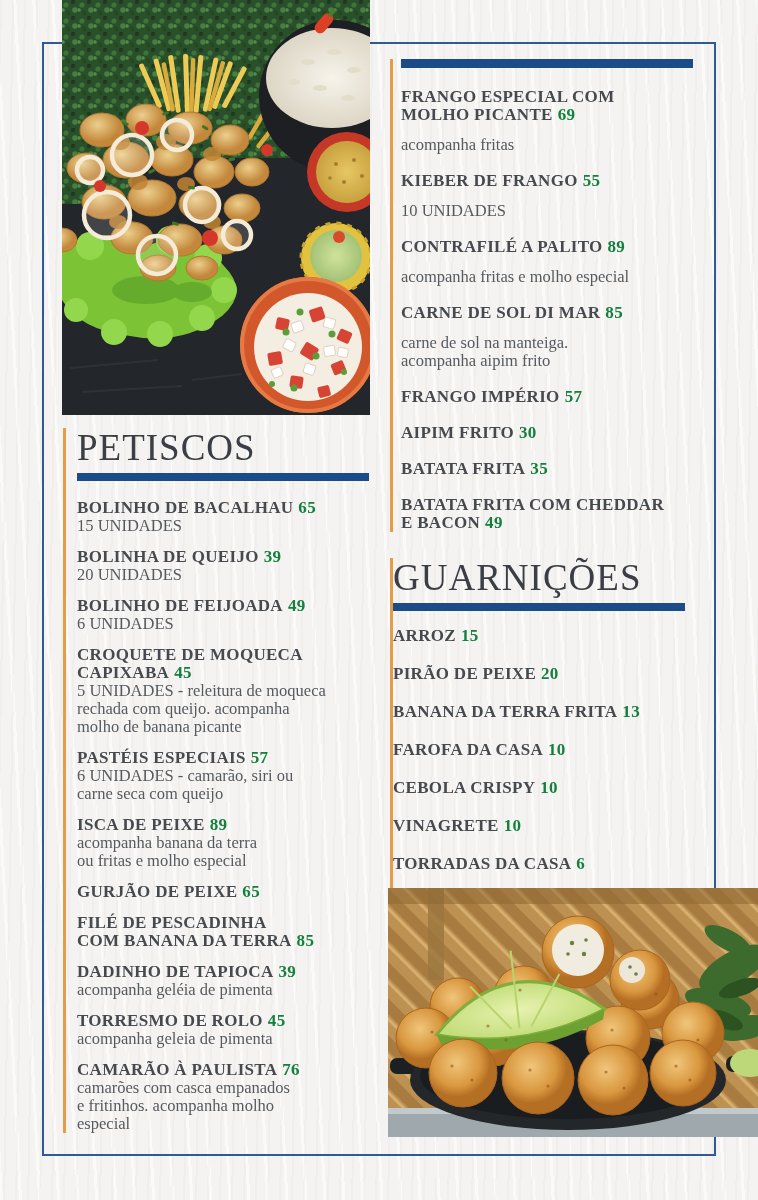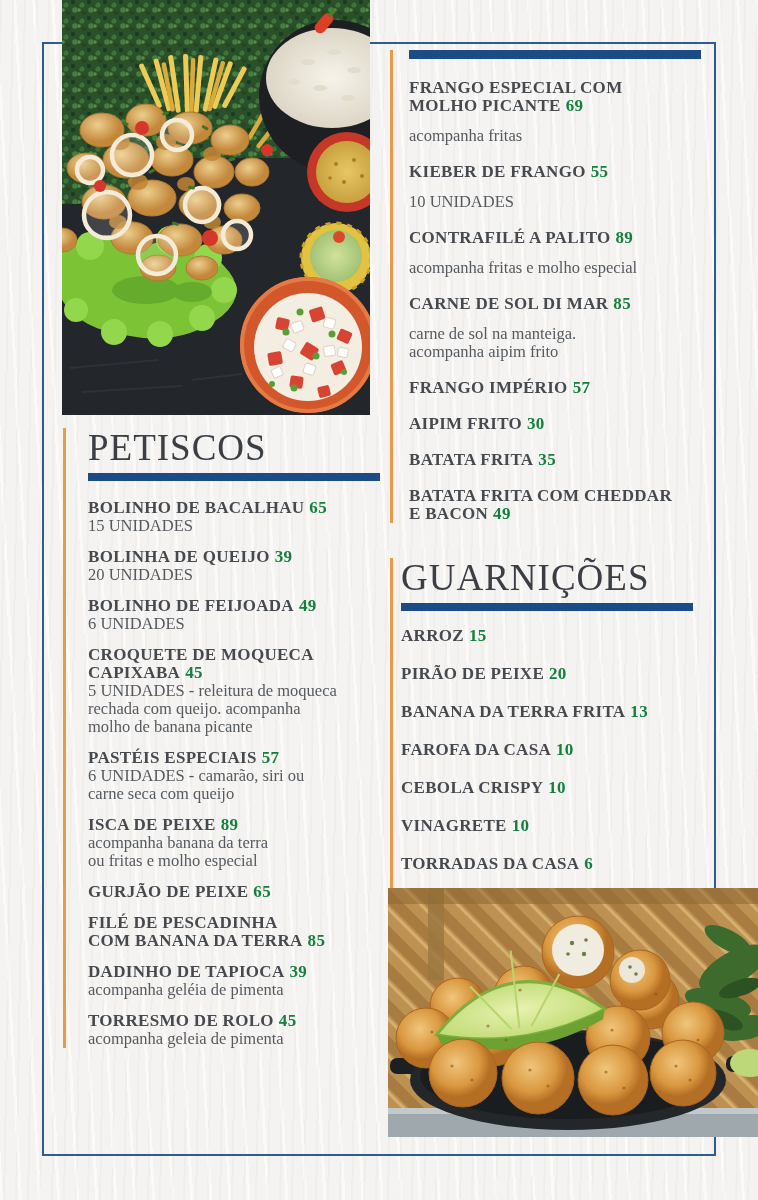--- a/index.html
+++ b/index.html
@@ -14,23 +14,23 @@
   .frame {
     position:absolute; left:42px; top:42px; width:674px; height:1114px;
     border:2px solid #2f5b95; box-sizing:border-box; z-index:1;
   }
   .photo { position:absolute; z-index:3; overflow:hidden; }
   .photo-top    { left:62px;  top:0;     width:308px; height:415px; }
   .photo-bottom { left:388px; top:888px; width:370px; height:249px; }
   .photo svg { display:block; }
 
   .col { position:absolute; z-index:2; border-left:3px solid #e59c48; box-sizing:border-box; }
-  .left-col  { left:63px;  top:428px; width:312px; padding-left:22px; }
-  .right-top { left:390px; top:50px;  width:312px; padding-left:16px;  }
-  .guarn     { left:390px; top:558px; width:312px; padding-left:8px;  }
+  .left-col  { left:63px;  top:428px; width:312px; padding-left:11px; }
+  .right-top { left:390px; top:59px;  width:312px; padding-left:8px;  }
+  .guarn     { left:390px; top:558px; width:312px;  }
 
   .heading { margin:0; font-size:37px; line-height:40px; font-weight:normal;
              color:#3b3f45; letter-spacing:1px; }
   .bar { height:8px; background:#1b4c88; width:292px; margin-top:5px; }
   .bar.top { height:9px; margin-top:0; }
 
   .items  { margin-top:18px; }
   .right-top .items { margin-top:20px; }
   .item-name { font-size:17px; line-height:18px; font-weight:bold; color:#46494e;
                letter-spacing:0.3px; }
@@ -293,20 +293,26 @@
 
     </div>
     <div class="item">
       <div class="item-name"><span class="nm">DADINHO DE TAPIOCA</span><span class="price">39</span></div>
       <div class="item-desc">acompanha geléia de pimenta</div>
     </div>
     <div class="item">
       <div class="item-name"><span class="nm">TORRESMO DE ROLO</span><span class="price">45</span></div>
       <div class="item-desc">acompanha geleia de pimenta</div>
     </div>
+    <div class="item">
+      <div class="item-name"><span class="nm">CAMARÃO À PAULISTA</span><span class="price">76</span></div>
+      <div class="item-desc">camarões com casca empanados
+e fritinhos. acompanha molho
+especial</div>
+    </div>
   </div>
 </section>
 
 <section class="col right-top">
   <div class="bar top"></div>
   <div class="items">
     <div class="item">
       <div class="item-name"><span class="nm">FRANGO ESPECIAL COM
 MOLHO PICANTE</span><span class="price">69</span></div>
       <div class="item-desc">acompanha fritas</div>

